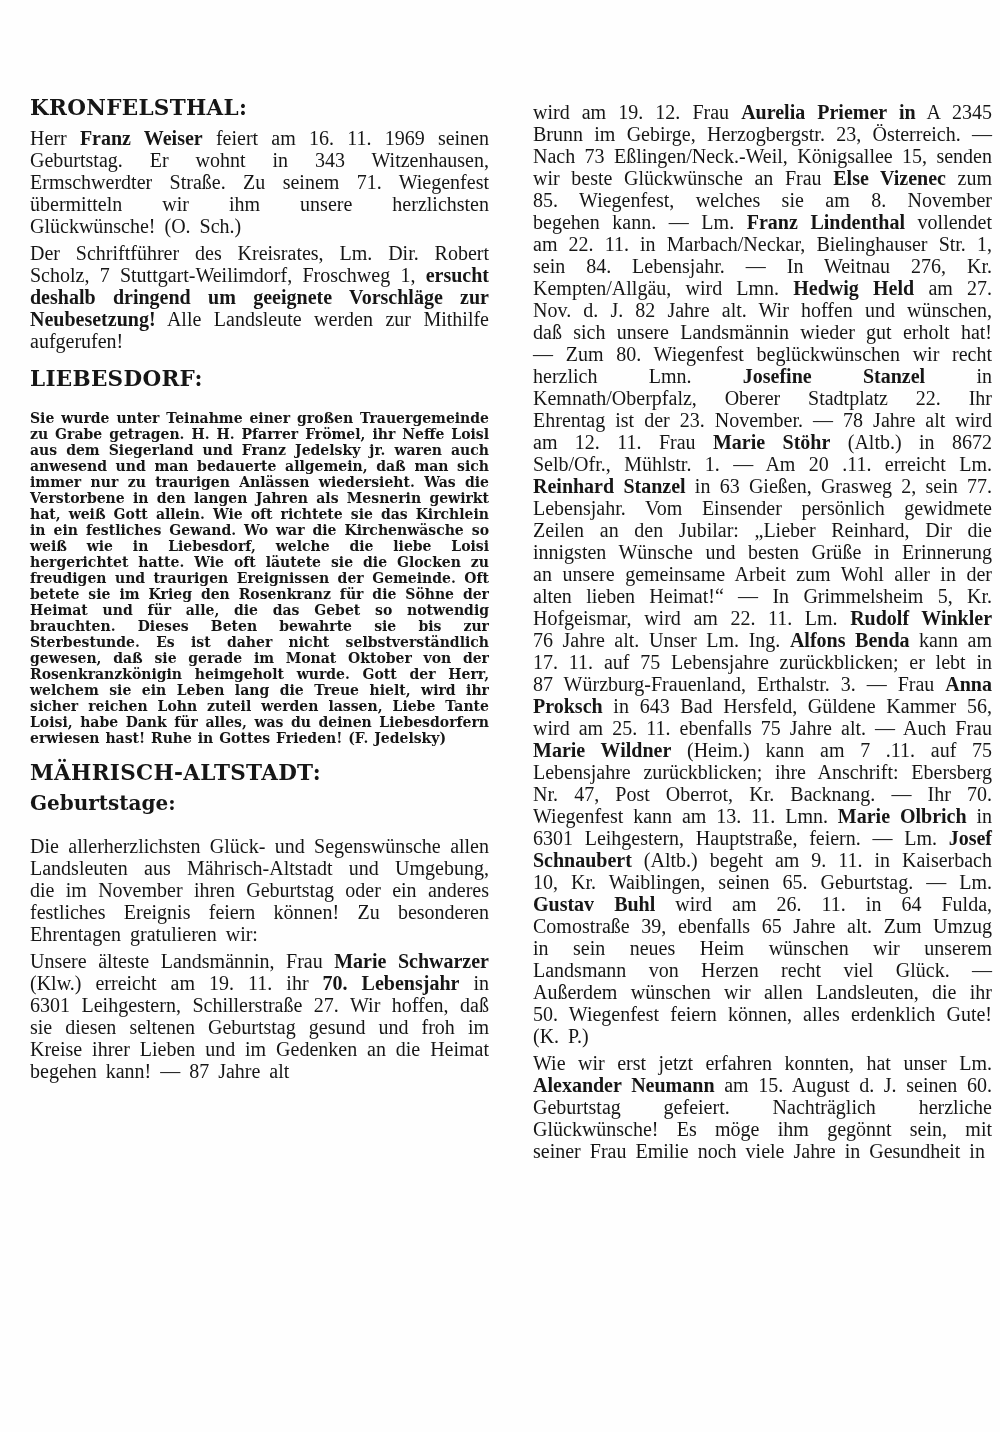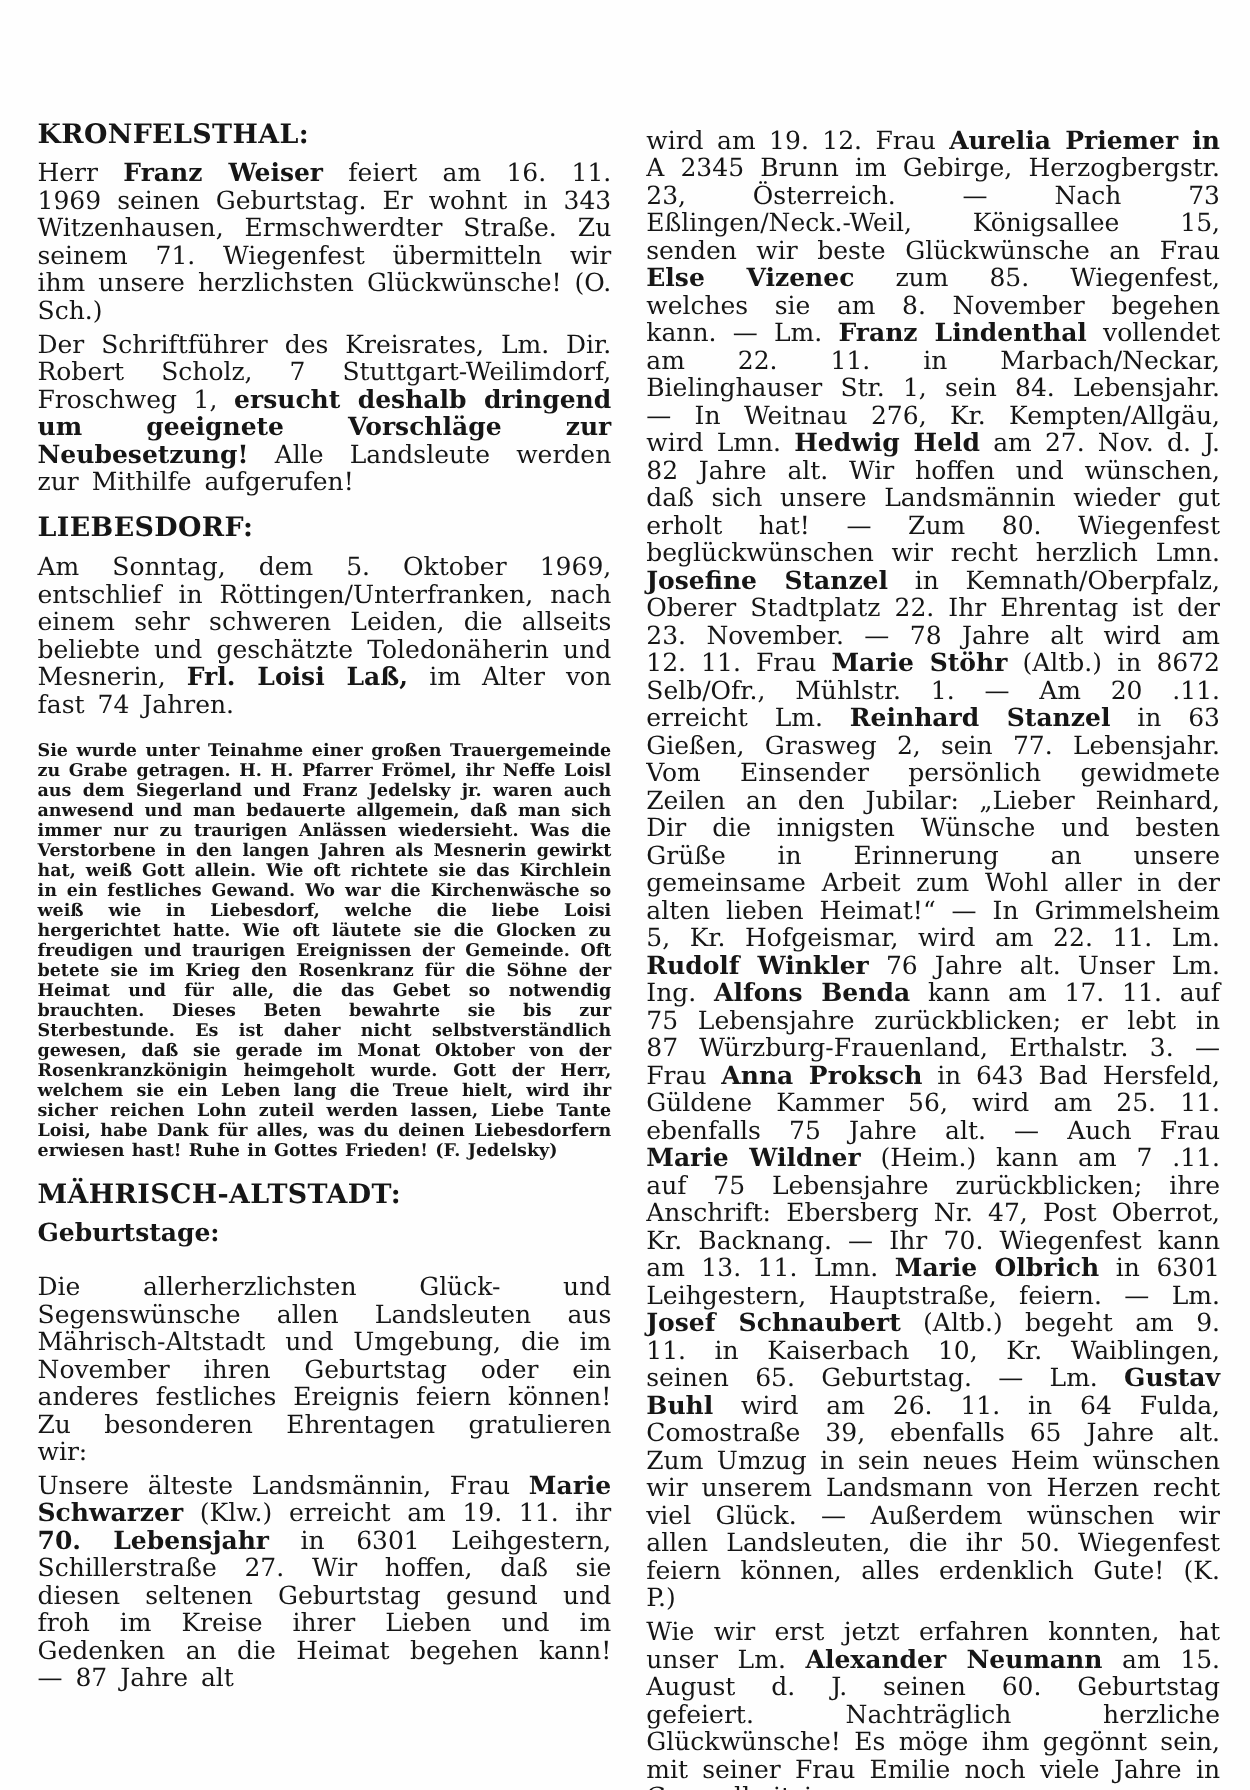--- a/index.html
+++ b/index.html
@@ -13,21 +13,21 @@
     color: #161616;
     font-family: "DejaVu Serif", serif;
     overflow: hidden;
   }
   .page {
     box-sizing: border-box;
     width: 1000px;
     height: 1432px;
     padding: 96px 22px 0 30px;
     display: flex;
-    gap: 28px;
+    gap: 44px;
   }
   .col {
     width: 459px;
     flex: 0 0 459px;
   }
   .blk {
     margin: 0;
     text-align: justify;
     hyphens: auto;
     -webkit-hyphens: auto;
@@ -46,40 +46,40 @@
     line-height: 23px;
     font-weight: bold;
     text-align: left;
     margin: 1px 0 20px 0;
   }
   p.para {
     font-size: 20px;
     line-height: 22px;
     word-spacing: 4px;
     margin-top: 5px;
+    font-family: Liberation Serif, serif;
   }
   p.para-small {
     font-size: 14px;
     line-height: 16px;
     font-weight: bold;
     word-spacing: 1px;
     margin-top: 19px;
   }
   b { font-weight: bold; }
 </style>
 </head>
 <body>
 
 <div class="page">
   <div class="col">
       <h2 class="blk heading"><b>KRONFELSTHAL:</b></h2>
       <p class="blk para"><span>Herr </span><b>Franz Weiser</b><span> feiert am 16. 11. 1969 seinen Geburtstag. Er wohnt in 343 Witzenhausen, Ermschwerdter Straße. Zu seinem 71. Wiegenfest übermitteln wir ihm unsere herzlichsten Glückwünsche! (O. Sch.)</span></p>
       <p class="blk para"><span>Der Schriftführer des Kreisrates, Lm. Dir. Robert Scholz, 7 Stuttgart-Weilimdorf, Froschweg 1, </span><b>ersucht deshalb dringend um geeignete Vorschläge zur Neubesetzung!</b><span> Alle Landsleute werden zur Mithilfe aufgerufen!</span></p>
       <h2 class="blk heading"><b>LIEBESDORF:</b></h2>
-      <p class="blk para"><span>Am Sonntag, dem 5. Oktober 1969, entschlief in Röttingen/Unterfranken, nach einem sehr schweren Leiden, die allseits beliebte und geschätzte Toledonäherin und Mesnerin, </span><b>Frl. Loisi Laß,</b><span> im Alter von fast 74 Jahren.</span></p>
       <p class="blk para-small"><span>Sie wurde unter Teinahme einer großen Trauergemeinde zu Grabe getragen. H. H. Pfarrer Frömel, ihr Neffe Loisl aus dem Siegerland und Franz Jedelsky jr. waren auch anwesend und man bedauerte allgemein, daß man sich immer nur zu traurigen Anlässen wiedersieht. Was die Verstorbene in den langen Jahren als Mesnerin gewirkt hat, weiß Gott allein. Wie oft richtete sie das Kirchlein in ein festliches Gewand. Wo war die Kirchenwäsche so weiß wie in Liebesdorf, welche die liebe Loisi hergerichtet hatte. Wie oft läutete sie die Glocken zu freudigen und traurigen Ereignissen der Gemeinde. Oft betete sie im Krieg den Rosenkranz für die Söhne der Heimat und für alle, die das Gebet so notwendig brauchten. Dieses Beten bewahrte sie bis zur Sterbestunde. Es ist daher nicht selbstverständlich gewesen, daß sie gerade im Monat Oktober von der Rosenkranzkönigin heimgeholt wurde. Gott der Herr, welchem sie ein Leben lang die Treue hielt, wird ihr sicher reichen Lohn zuteil werden lassen, Liebe Tante Loisi, habe Dank für alles, was du deinen Liebesdorfern erwiesen hast! Ruhe in Gottes Frieden! (F. Jedelsky)</span></p>
       <h2 class="blk heading"><b>MÄHRISCH-ALTSTADT:</b></h2>
       <h3 class="blk subheading"><b>Geburtstage:</b></h3>
       <p class="blk para"><span>Die allerherzlichsten Glück- und Segenswünsche allen Landsleuten aus Mährisch-Altstadt und Umgebung, die im November ihren Geburtstag oder ein anderes festliches Ereignis feiern können! Zu besonderen Ehrentagen gratulieren wir:</span></p>
       <p class="blk para"><span>Unsere älteste Landsmännin, Frau </span><b>Marie Schwarzer</b><span> (Klw.) erreicht am 19. 11. ihr </span><b>70. Lebensjahr</b><span> in 6301 Leihgestern, Schillerstraße 27. Wir hoffen, daß sie diesen seltenen Geburtstag gesund und froh im Kreise ihrer Lieben und im Gedenken an die Heimat begehen kann! — 87 Jahre alt</span></p>
     </div>
   <div class="col">
     <div>
         <p class="blk para"><span>wird am 19. 12. Frau </span><b>Aurelia Priemer in</b><span> A 2345 Brunn im Gebirge, Herzogbergstr. 23, Österreich. — Nach 73 Eßlingen/Neck.-Weil, Königsallee 15, senden wir beste Glückwünsche an Frau </span><b>Else Vizenec</b><span> zum 85. Wiegenfest, welches sie am 8. November begehen kann. — Lm. </span><b>Franz Lindenthal</b><span> vollendet am 22. 11. in Marbach/Neckar, Bielinghauser Str. 1, sein 84. Lebensjahr. — In Weitnau 276, Kr. Kempten/Allgäu, wird Lmn. </span><b>Hedwig Held</b><span> am 27. Nov. d. J. 82 Jahre alt. Wir hoffen und wünschen, daß sich unsere Landsmännin wieder gut erholt hat! — Zum 80. Wiegenfest beglückwünschen wir recht herzlich Lmn. </span><b>Josefine Stanzel</b><span> in Kemnath/Oberpfalz, Oberer Stadtplatz 22. Ihr Ehrentag ist der 23. November. — 78 Jahre alt wird am 12. 11. Frau </span><b>Marie Stöhr</b><span> (Altb.) in 8672 Selb/Ofr., Mühlstr. 1. — Am 20 .11. erreicht Lm. </span><b>Reinhard Stanzel</b><span> in 63 Gießen, Grasweg 2, sein 77. Lebensjahr. Vom Einsender persönlich gewidmete Zeilen an den Jubilar: „Lieber Reinhard, Dir die innigsten Wünsche und besten Grüße in Erinnerung an unsere gemeinsame Arbeit zum Wohl aller in der alten lieben Heimat!“ — In Grimmelsheim 5, Kr. Hofgeismar, wird am 22. 11. Lm. </span><b>Rudolf Winkler</b><span> 76 Jahre alt. Unser Lm. Ing. </span><b>Alfons Benda</b><span> kann am 17. 11. auf 75 Lebensjahre zurückblicken; er lebt in 87 Würzburg-Frauenland, Erthalstr. 3. — Frau </span><b>Anna Proksch</b><span> in 643 Bad Hersfeld, Güldene Kammer 56, wird am 25. 11. ebenfalls 75 Jahre alt. — Auch Frau </span><b>Marie Wildner</b><span> (Heim.) kann am 7 .11. auf 75 Lebensjahre zurückblicken; ihre Anschrift: Ebersberg Nr. 47, Post Oberrot, Kr. Backnang. — Ihr 70. Wiegenfest kann am 13. 11. Lmn. </span><b>Marie Olbrich</b><span> in 6301 Leihgestern, Hauptstraße, feiern. — Lm. </span><b>Josef Schnaubert</b><span> (Altb.) begeht am 9. 11. in Kaiserbach 10, Kr. Waiblingen, seinen 65. Geburtstag. — Lm. </span><b>Gustav Buhl</b><span> wird am 26. 11. in 64 Fulda, Comostraße 39, ebenfalls 65 Jahre alt. Zum Umzug in sein neues Heim wünschen wir unserem Landsmann von Herzen recht viel Glück. — Außerdem wünschen wir allen Landsleuten, die ihr 50. Wiegenfest feiern können, alles erdenklich Gute! (K. P.)</span></p>
         <p class="blk para"><span>Wie wir erst jetzt erfahren konnten, hat unser Lm. </span><b>Alexander Neumann</b><span> am 15. August d. J. seinen 60. Geburtstag gefeiert. Nachträglich herzliche Glückwünsche! Es möge ihm gegönnt sein, mit seiner Frau Emilie noch viele Jahre in Gesundheit in</span></p>

